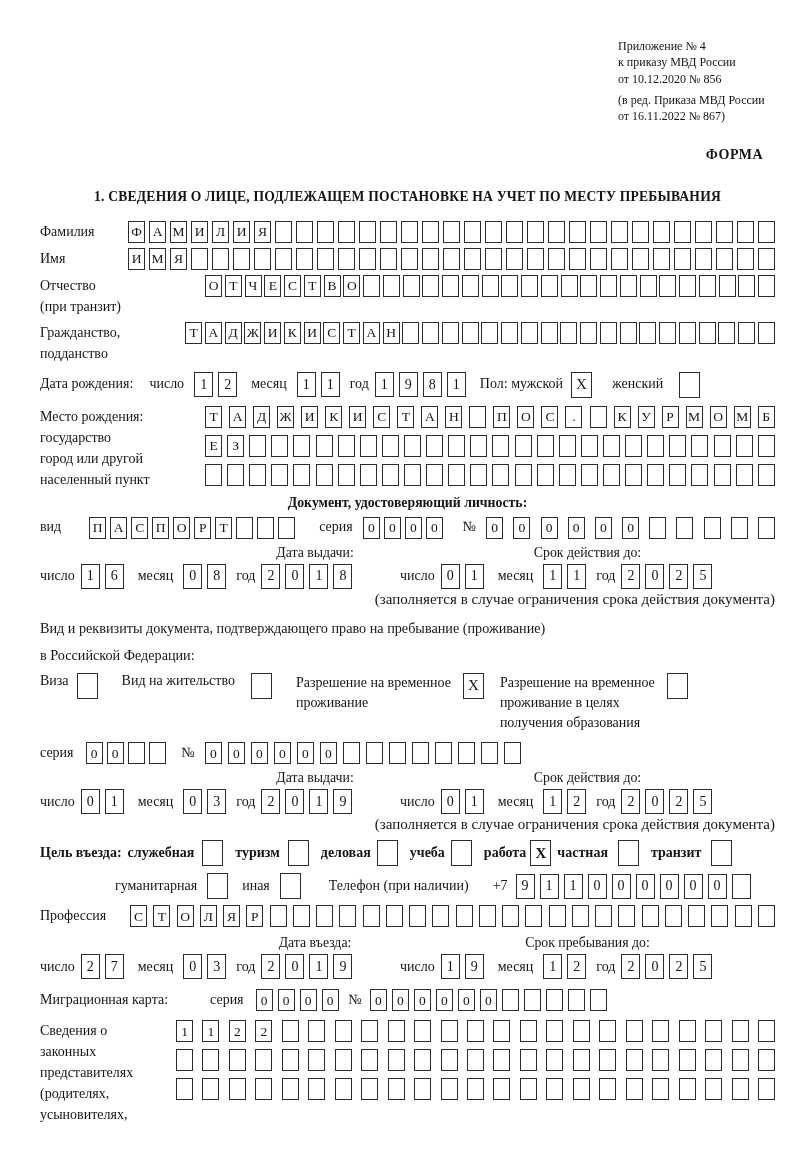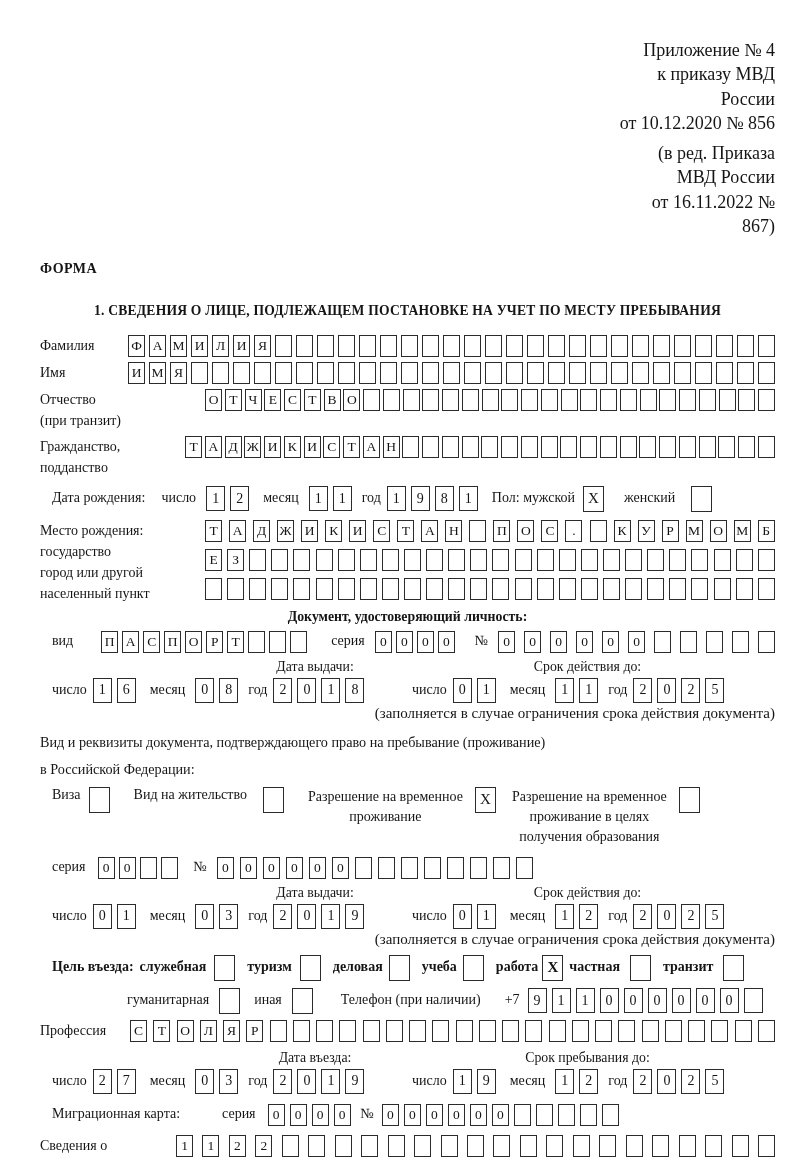--- a/index.html
+++ b/index.html
@@ -2,31 +2,31 @@
 <html><head>
 <meta charset="utf-8">
 <style>
   html,body{margin:0;padding:0;background:#e8e8e8;}
   .page{
     width:800px;height:1163px;background:#ffffff;box-sizing:border-box;
     padding:38px 25px 0 40px;position:relative;color:#151515;
     font-family:"Liberation Serif","DejaVu Serif",serif;font-size:14px;
     margin:0 auto;overflow:hidden;
   }
-  .ref-block{margin-left:578px;font-size:18px;line-height:1.36;text-align:right;}
+  .ref-block{margin-left:578px;font-size:12px;line-height:1.36;}
   .ref-gap{height:5px;}
-  .forma{ text-align:left;padding-right:12px;font-weight:bold;font-size:14px;margin-top:22px;letter-spacing:.5px;}
+  .forma{ text-align:right;padding-right:12px;font-weight:bold;font-size:14px;margin-top:22px;letter-spacing:.5px;}
   .title{ text-align:center;font-weight:bold;font-size:15px;line-height:1.5;margin-top:14px;letter-spacing:.2px;}
   .title-underline{display:inline-block;width:58px;border-bottom:2px solid #333;height:12px;margin-left:10px;}
   .sec1{ text-align:center;font-weight:bold;font-size:13.6px;margin-top:26px;letter-spacing:.2px;}
   .content{margin-top:16px;}
   .row{display:flex;align-items:flex-start;margin-bottom:5px;}
   .ai-c{align-items:center;}
   .lbl{line-height:1.5;flex:none;}
-  .lbl2{line-height:1.2;flex:none;white-space:nowrap;margin-left:12px;}
+  .lbl2{line-height:1.2;flex:none;white-space:nowrap;}
   .w88{width:88px;} .w165{width:165px;} .w145{width:145px;} .w90{width:90px;} .w136{width:136px;}
   .flex1{flex:1;min-width:0;}
   .col{display:flex;flex-direction:column;gap:7px;}
   .boxes{display:flex;gap:4px;flex:none;}
   .boxes.fill{flex:1;justify-content:space-between;gap:0;}
   .cell{
     width:17px;height:22px;flex:none;border:1.5px solid #2b2b2b;box-sizing:border-box;
     display:flex;align-items:center;justify-content:center;
     font-size:13.5px;line-height:1;background:#fff;
   }
@@ -41,21 +41,21 @@
   .ml24{margin-left:24px;} .ml28{margin-left:28px;}
   .doc-hdr{text-align:center;font-weight:bold;font-size:13.8px;margin:4px 0 6px;}
   .dates{display:flex;margin-bottom:2px;}
   .dcol-left{width:360px;flex:none;}
   .dcol-right{flex:1;}
   .dhdr{font-size:13.8px;margin-bottom:3px;text-align:center;}
   .dhdr.offset{padding-left:190px;}
   .drow{display:flex;align-items:center;}
   .note{text-align:right;font-size:15px;margin:1px 0 7px;}
   .para{line-height:1.9;font-size:14.2px;margin:2px 0 4px;}
-  .center-lbl{text-align:center;line-height:1.45;flex:none;}
+  .center-lbl{text-align:left;line-height:1.45;flex:none;}
   .perm{margin-bottom:9px;}
 </style>
 </head>
 <body>
 
 <div class="page">
 
   <div class="ref-block">
     <div>Приложение № 4</div>
     <div>к приказу МВД России</div>

